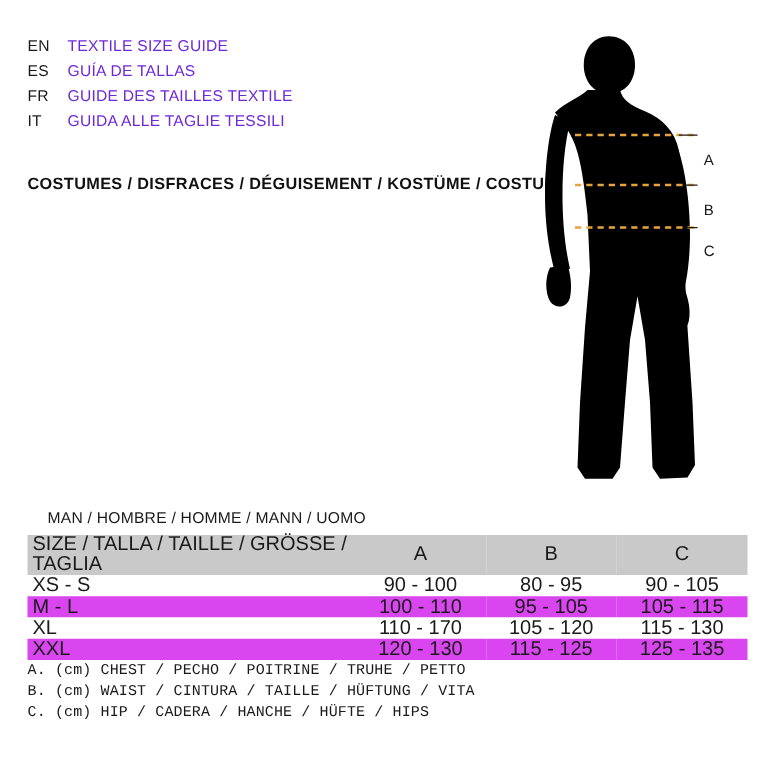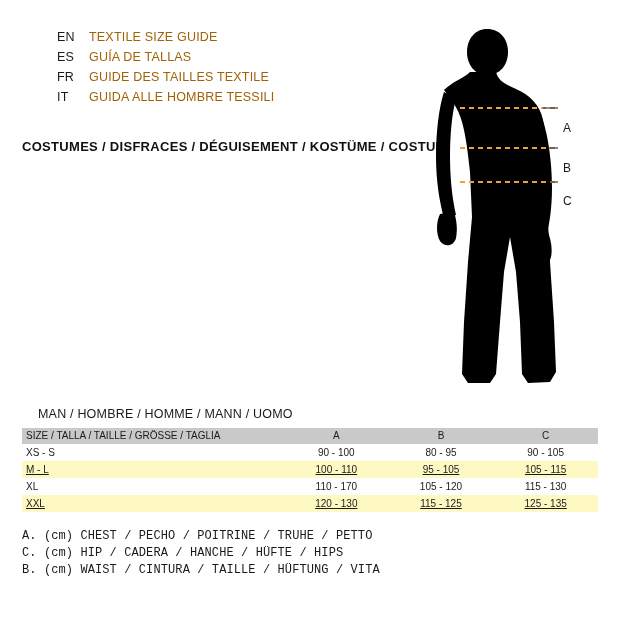--- a/index.html
+++ b/index.html
@@ -27,29 +27,28 @@
     left: 22px;
     top: 30px;
     width: 330px;
   }
   .lang-row {
     display: flex;
     align-items: baseline;
     height: 20px;
     font-size: 12.5px;
     letter-spacing: 0.2px;
-    margin-left: 35px;
   }
   .lang-code {
     width: 32px;
     flex: 0 0 32px;
     color: #1a1a1a;
   }
   .lang-title {
-    color: #a16207;
+    color: #6d28d9;
   }
 
   .costumes-line {
     position: absolute;
     left: 22px;
     top: 139px;
     font-size: 13px;
     font-weight: bold;
     letter-spacing: 0.3px;
     color: #111;
@@ -81,39 +80,39 @@
     top: 407px;
     font-size: 12.5px;
     letter-spacing: 0.2px;
   }
   table.sizes {
     position: absolute;
     left: 22px;
     top: 428px;
     width: 576px;
     border-collapse: collapse;
-    font-size: 10px;
+    font-size: 16px;
   }
   table.sizes th, table.sizes td {
     padding: 0;
     height: 16px;
     line-height: 16px;
     font-weight: normal;
     text-align: center;
   }
   table.sizes th.size-col, table.sizes td.size-col {
     text-align: left;
     padding-left: 4px;
     width: 258px;
   }
   table.sizes thead tr {
     background: #c9c9c9;
   }
   table.sizes tbody tr.odd { background: #ffffff; }
-  table.sizes tbody tr.even { background: #fef9c3; text-decoration: underline; }
+  table.sizes tbody tr.even { background: #d946ef; }
   table.sizes td { height: 17px; line-height: 17px; }
 
   
   .legend {
     position: absolute;
     left: 22px;
     top: 528px;
     font-size: 12px;
     line-height: 17px;
     letter-spacing: 0.1px;
@@ -133,21 +132,21 @@
     <div class="lang-row">
       <span class="lang-code">ES</span>
       <span class="lang-title">GUÍA DE TALLAS</span>
     </div>
     <div class="lang-row">
       <span class="lang-code">FR</span>
       <span class="lang-title">GUIDE DES TAILLES TEXTILE</span>
     </div>
     <div class="lang-row">
       <span class="lang-code">IT</span>
-      <span class="lang-title">GUIDA ALLE HOMBRE TESSILI</span>
+      <span class="lang-title">GUIDA ALLE TAGLIE TESSILI</span>
     </div>
   </div>
 
   <div class="costumes-line">COSTUMES / DISFRACES / DÉGUISEMENT / KOSTÜME / COSTUMI</div>
 
   <div class="figure-wrap">
     <svg class="figure-svg" width="170" height="370" viewBox="0 0 170 370">
 
       <path fill="#000000" d="M57,7 C70,7 78,17 78,30 C78,43 70,53 57,53 C45,53 37,43 37,30 C37,17 45,7 57,7 Z"></path>
 
@@ -217,17 +216,17 @@
         <td class="size-col">XXL</td>
         <td>120 - 130</td>
         <td>115 - 125</td>
         <td>125 - 135</td>
       </tr>
     </tbody>
   </table>
 
   <div class="legend">
     <div>A. (cm) CHEST / PECHO / POITRINE / TRUHE / PETTO</div>
+    <div>B. (cm) WAIST / CINTURA / TAILLE / HÜFTUNG / VITA</div>
     <div>C. (cm) HIP / CADERA / HANCHE / HÜFTE / HIPS</div>
-    <div>B. (cm) WAIST / CINTURA / TAILLE / HÜFTUNG / VITA</div>
   </div>
 
 </div>
 
 </body></html>

